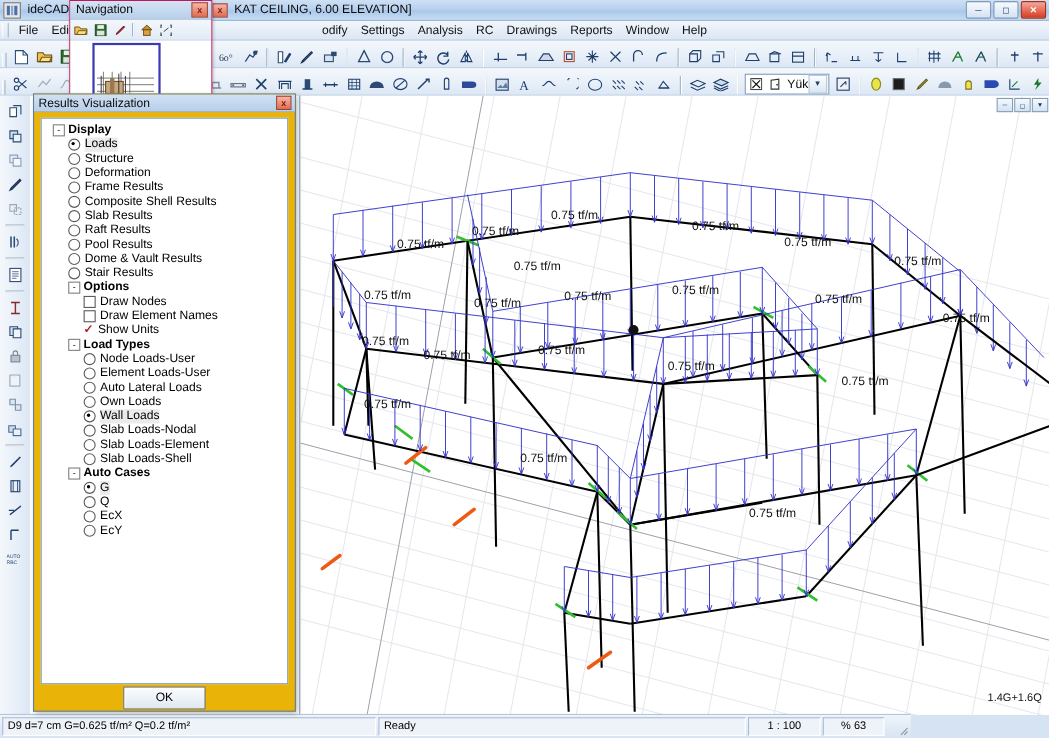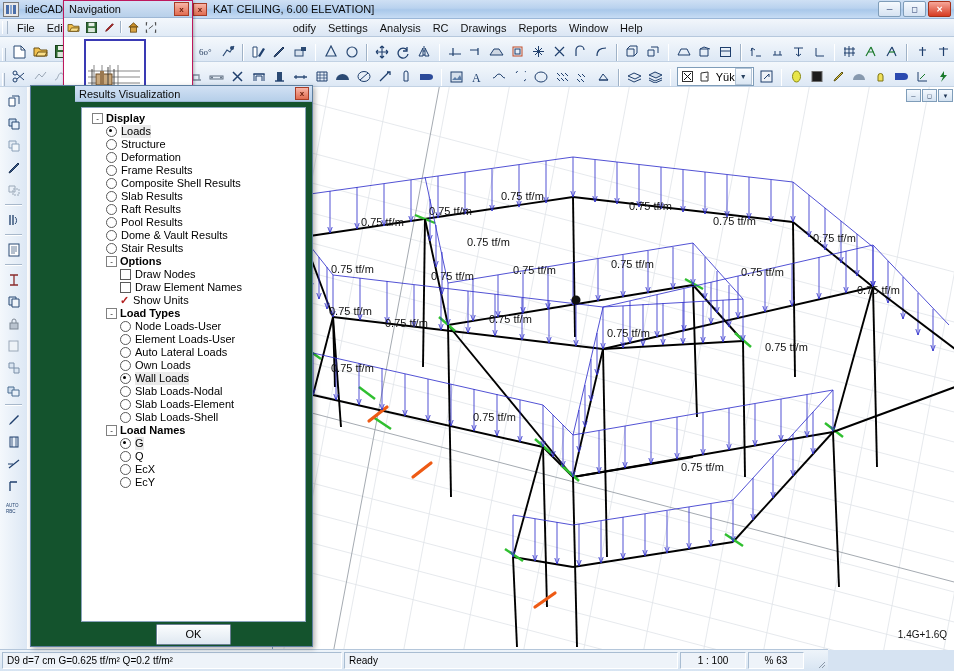--- a/index.html
+++ b/index.html
@@ -146,23 +146,23 @@
     height:18px;display:flex;align-items:center;
     background:linear-gradient(to bottom,#f3f7fc,#e1ebf6);
     border-bottom:1px solid #c6d5e6;
   }
   .navwin .ntb .ti{width:16px;height:16px;font-size:11px;}
   .navwin .nbody{height:51px;background:#fff;position:relative;overflow:hidden;}
 
   
   .rvdlg{
     position:absolute;left:30px;top:85px;width:237px;height:560px;
-    background:#14532d;border:1px solid #5d7e9f;
+    background:#eab308;border:1px solid #5d7e9f;
     box-shadow:2px 2px 5px rgba(0,0,0,.3);z-index:30;
-    display:flex;flex-direction:column;padding-left:44px;
+    display:flex;flex-direction:column;
   }
   .rvdlg .cap{
     height:15px;display:flex;align-items:center;
     background:linear-gradient(to bottom,#d2e1f4,#b6cfe9);
     border-bottom:1px solid #9ab5d4;flex:0 0 auto;
   }
   .rvdlg .cap .t{font-size:11px;margin-left:4px;color:#0a0a0a;}
   .rvdlg .cap .x{
     margin-left:auto;margin-right:3px;width:12px;height:11px;
     border:1px solid #a63c26;background:linear-gradient(to bottom,#f8b5a7,#e06c50);
@@ -1424,21 +1424,21 @@
         <div class="tnode lvl4">
           <span class="radio"></span>
           <span class="lbl">Slab Loads-Element</span>
         </div>
         <div class="tnode lvl4">
           <span class="radio"></span>
           <span class="lbl">Slab Loads-Shell</span>
         </div>
         <div class="tnode grp lvl2">
           <span class="expander">-</span>
-          <span class="lbl">Load Names</span>
+          <span class="lbl">Auto Cases</span>
         </div>
         <div class="tnode lvl4">
           <span class="radio on"></span>
           <span class="lbl hl">G</span>
         </div>
         <div class="tnode lvl4">
           <span class="radio"></span>
           <span class="lbl">Q</span>
         </div>
         <div class="tnode lvl4">

